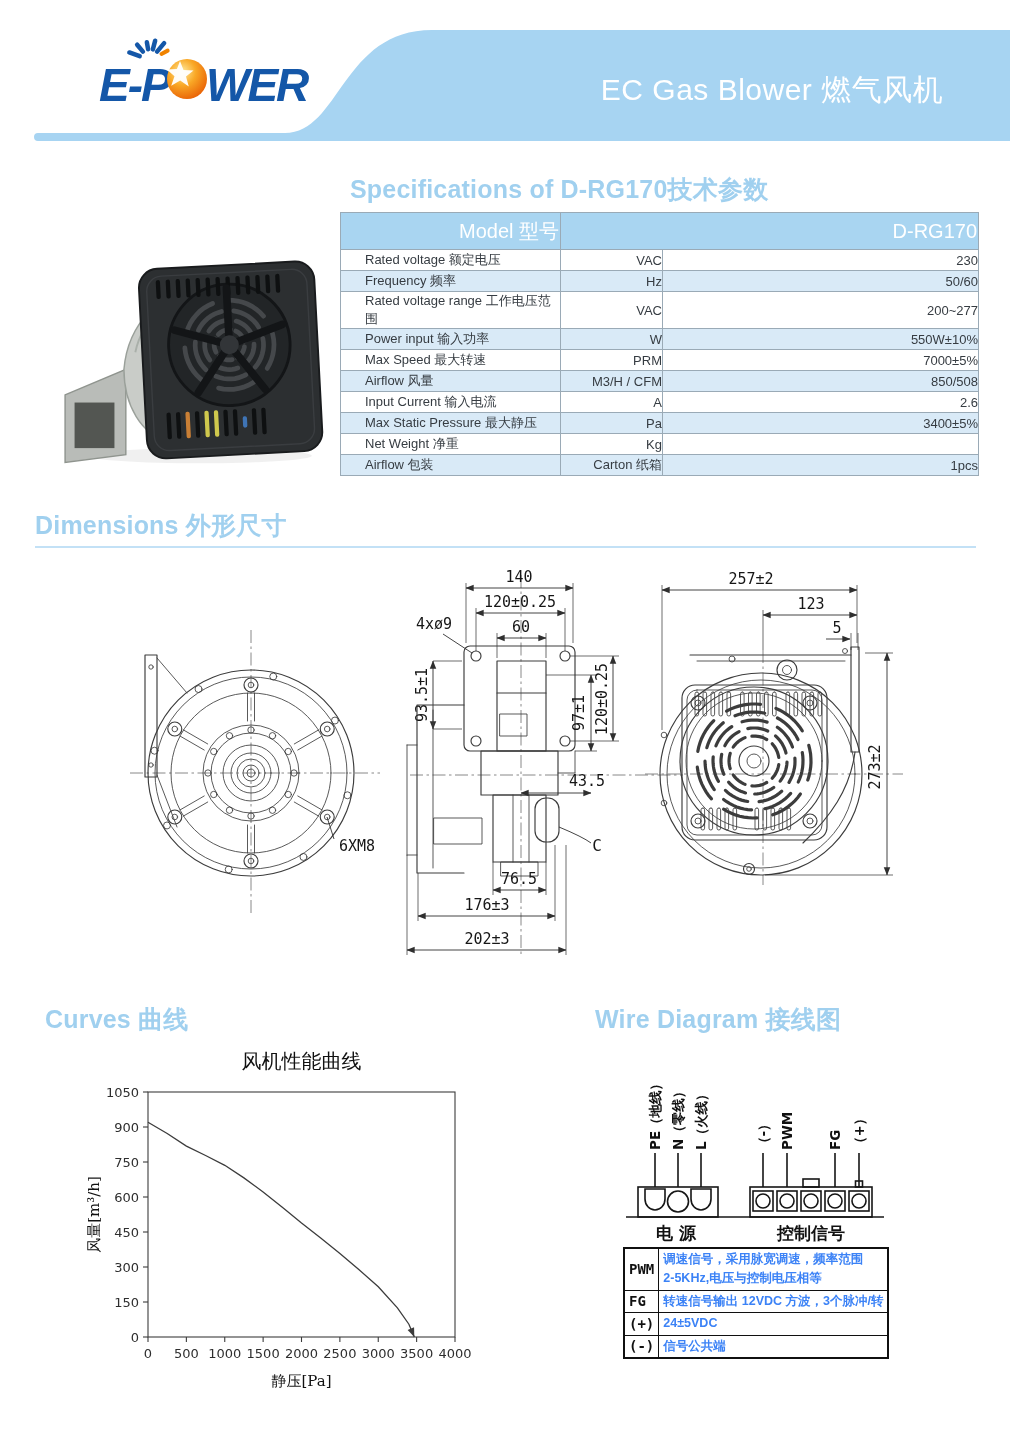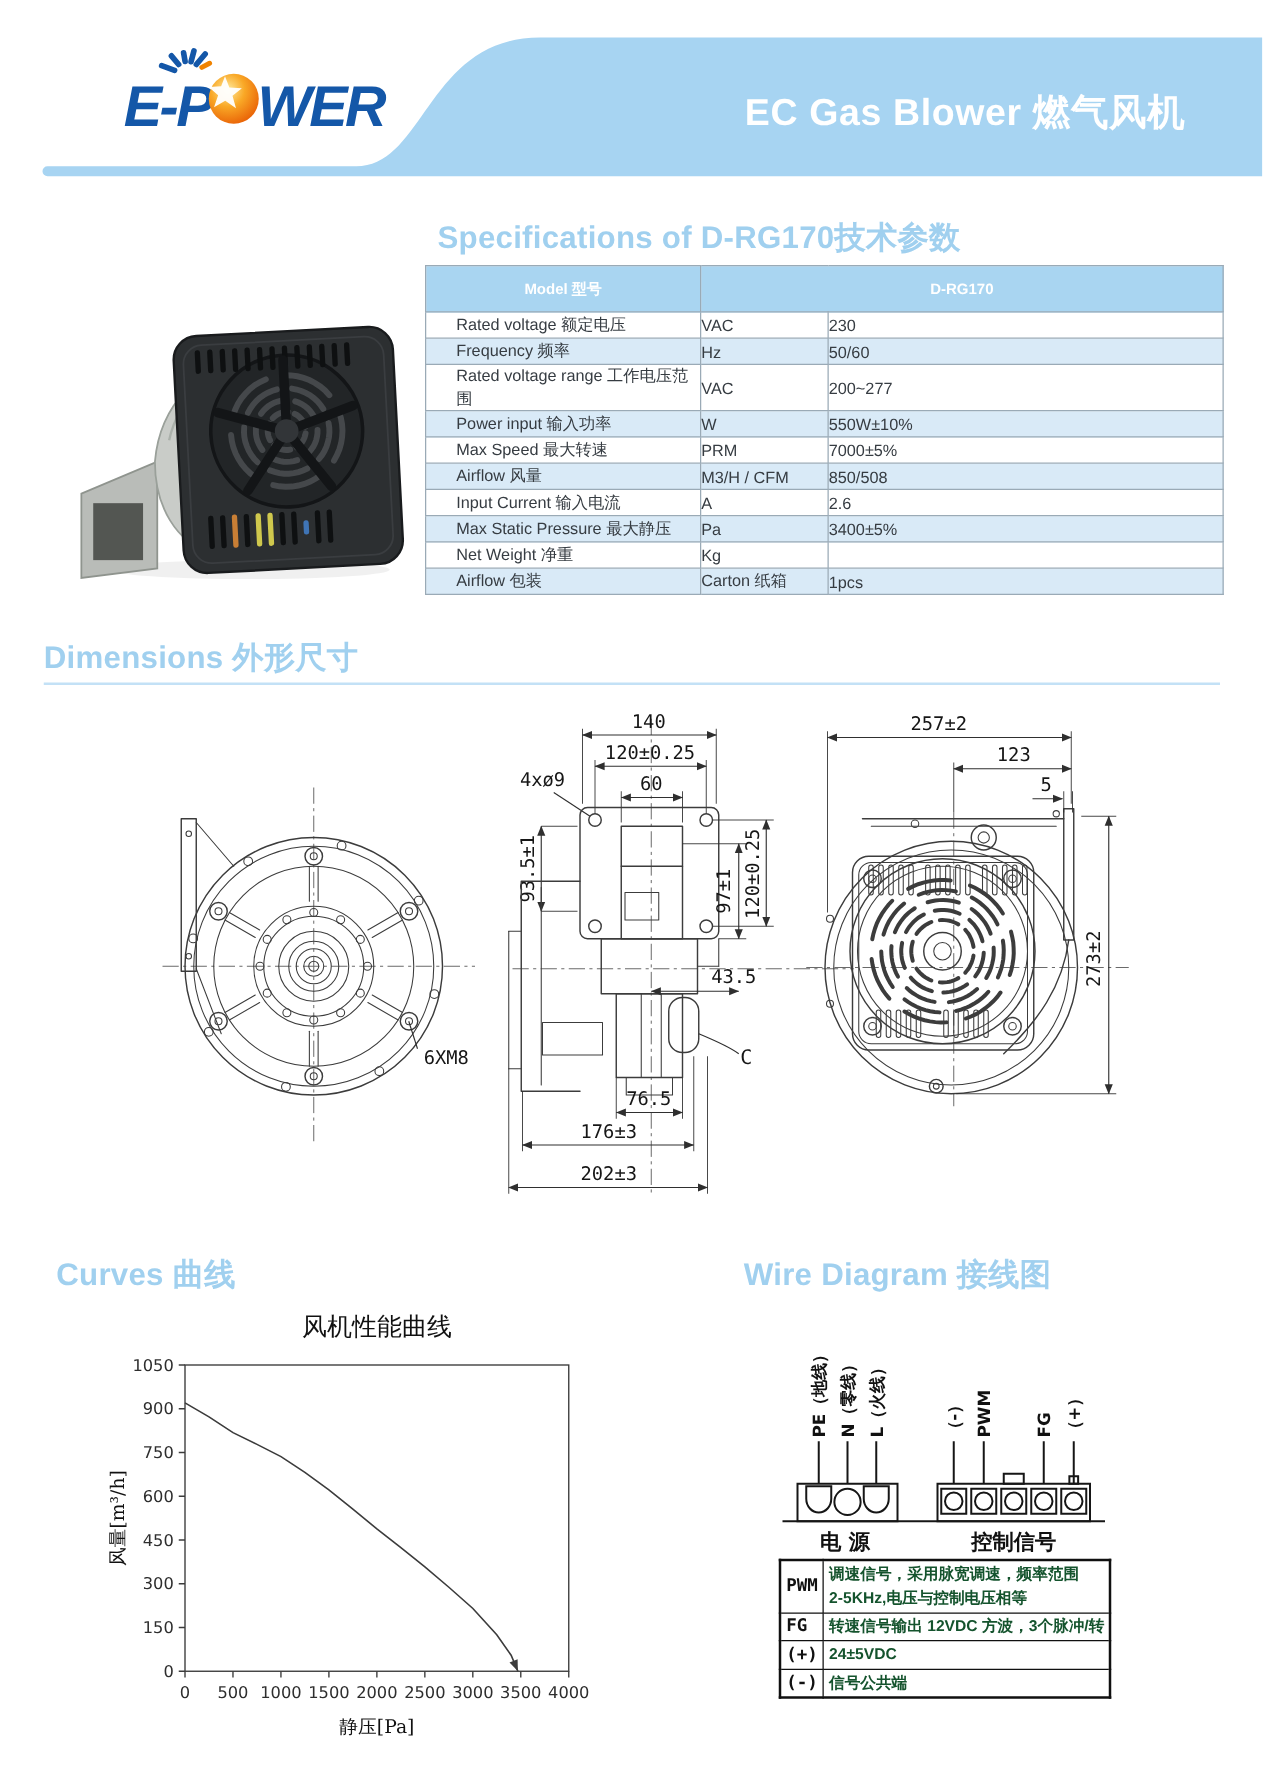--- a/index.html
+++ b/index.html
@@ -2,29 +2,29 @@
 <html><head>
 <meta charset="utf-8">
 <style>
   html,body{margin:0;padding:0;background:#fff;}
   .page{position:relative;width:1010px;height:1429px;background:#fff;overflow:hidden;
         font-family:"Liberation Sans","DejaVu Sans",sans-serif;}
   .abs{position:absolute;}
   .sec-title{position:absolute;font-size:25px;font-weight:bold;color:var(--accent);letter-spacing:.2px;}
   .banner-shape{fill:var(--banner-bg);}
   .banner-title{position:absolute;left:552px;top:70px;width:440px;text-align:center;
-        font-size:30px;font-weight:bold;color:#fff;letter-spacing:.5px;}
+        font-size:30px;font-weight:normal;color:#fff;letter-spacing:.5px;}
   .rule{position:absolute;left:35px;top:546px;width:941px;height:2px;background:var(--divider);}
   
   .spec{position:absolute;left:340px;top:212px;width:638px;border-collapse:collapse;table-layout:fixed;}
-  .spec th{height:34px;background:var(--hdr-bg);color:#fff;font-size:12px;font-weight:bold;
-        border:1px solid var(--tb);text-align:center;}
+  .spec th{height:34px;background:var(--hdr-bg);color:#fff;font-size:20px;font-weight:normal;
+        border:1px solid var(--tb);text-align:right;}
   .spec td{height:20px;font-size:13px;color:#363c42;border:1px solid var(--tb);padding:0;}
   .spec td.c-param{text-align:left;padding-left:24px;}
-  .spec td.c-unit,.spec td.c-val{text-align:left;}
+  .spec td.c-unit,.spec td.c-val{text-align:right;}
   .spec tbody tr:nth-child(even){background:var(--alt);}
   
   .ln{fill:none;stroke:#3c3c3c;stroke-width:1.15;stroke-linejoin:round;stroke-linecap:round;}
   .lt{stroke-width:.85;}
   .cl{fill:none;stroke:#6a6a6a;stroke-width:.8;stroke-dasharray:13 3.5 2.5 3.5;}
   .dl{stroke:#2f2f2f;stroke-width:.9;fill:none;}
   .xl{stroke:#2f2f2f;stroke-width:.7;fill:none;}
   .dim{font-family:"DejaVu Sans Mono",monospace;font-size:15px;fill:#161616;text-anchor:middle;}
   
   .ax{stroke:#3c3c3c;stroke-width:1.1;fill:none;}
@@ -33,21 +33,21 @@
   .al{font-size:15px;font-family:"DejaVu Serif",serif;fill:#111;}
   .cv{fill:none;stroke-width:1.3;}
   
   .ln2{fill:none;stroke:#161616;stroke-width:1.6;}
   .wl{font-family:"DejaVu Sans","Liberation Sans",sans-serif;font-size:13.5px;font-weight:bold;fill:#111;}
   .cap{font-size:17px;font-weight:bold;fill:#111;text-anchor:middle;font-family:"DejaVu Sans",sans-serif;}
   .wire-table{position:absolute;left:623px;top:1247px;width:262px;border-collapse:collapse;
         border:2px solid #101010;}
   .wire-table td{border:1.5px solid #101010;padding:1px 4px;vertical-align:middle;}
   .wire-table td.pin{width:38px;font-family:"DejaVu Sans Mono",monospace;font-weight:bold;font-size:14px;color:#111;}
-  .wire-table td.desc div{font-size:12.5px;font-weight:bold;color:#14532d;white-space:nowrap;line-height:1.55;}
+  .wire-table td.desc div{font-size:12.5px;font-weight:bold;color:#3b82f6;white-space:nowrap;line-height:1.55;}
   .logo-txt{font-family:"Liberation Sans","DejaVu Sans",sans-serif;font-weight:bold;font-style:italic;
         font-size:46px;letter-spacing:-2px;}
 </style>
 </head>
 <body>
 
 <div class="page" style="--accent: #a0d0ef; --banner-bg: #a7d4f2; --hdr-bg: #a9d5f1; --alt: #d9eaf7; --tb: #9aaab6; --divider: #c3e1f6;">
 
   <svg class="abs" style="left:0;top:0" width="1010" height="150" viewBox="0 0 1010 150">
     <path class="banner-shape" d="M38,141 a4,4 0 0 1 0,-8 H285 C340,133 342,30 432,30 H1010 V141 Z"></path>

